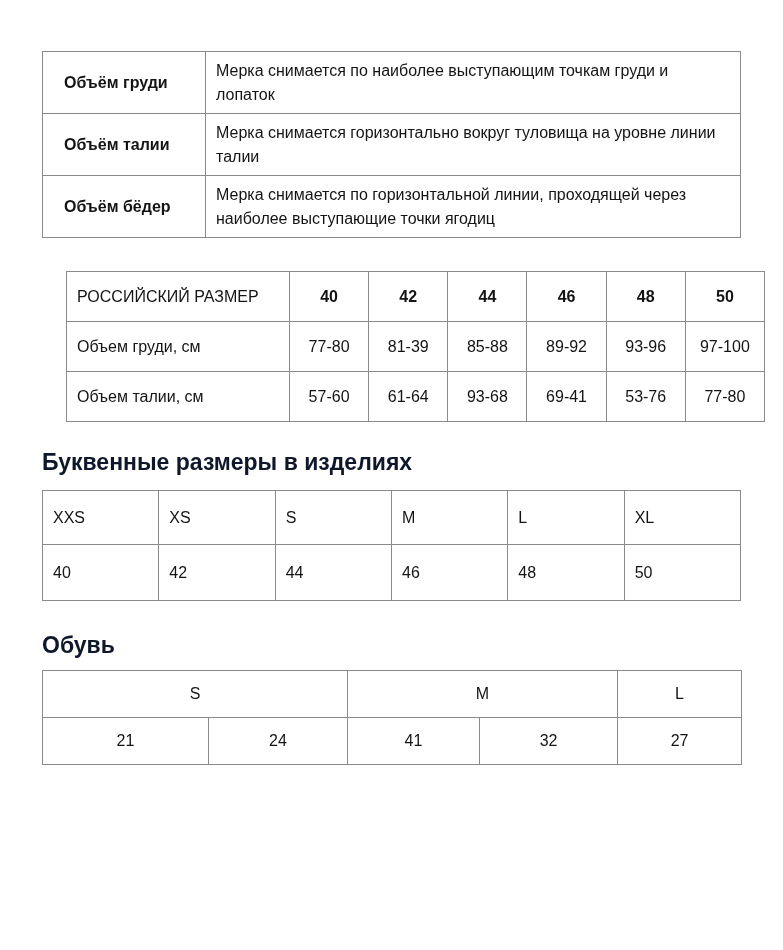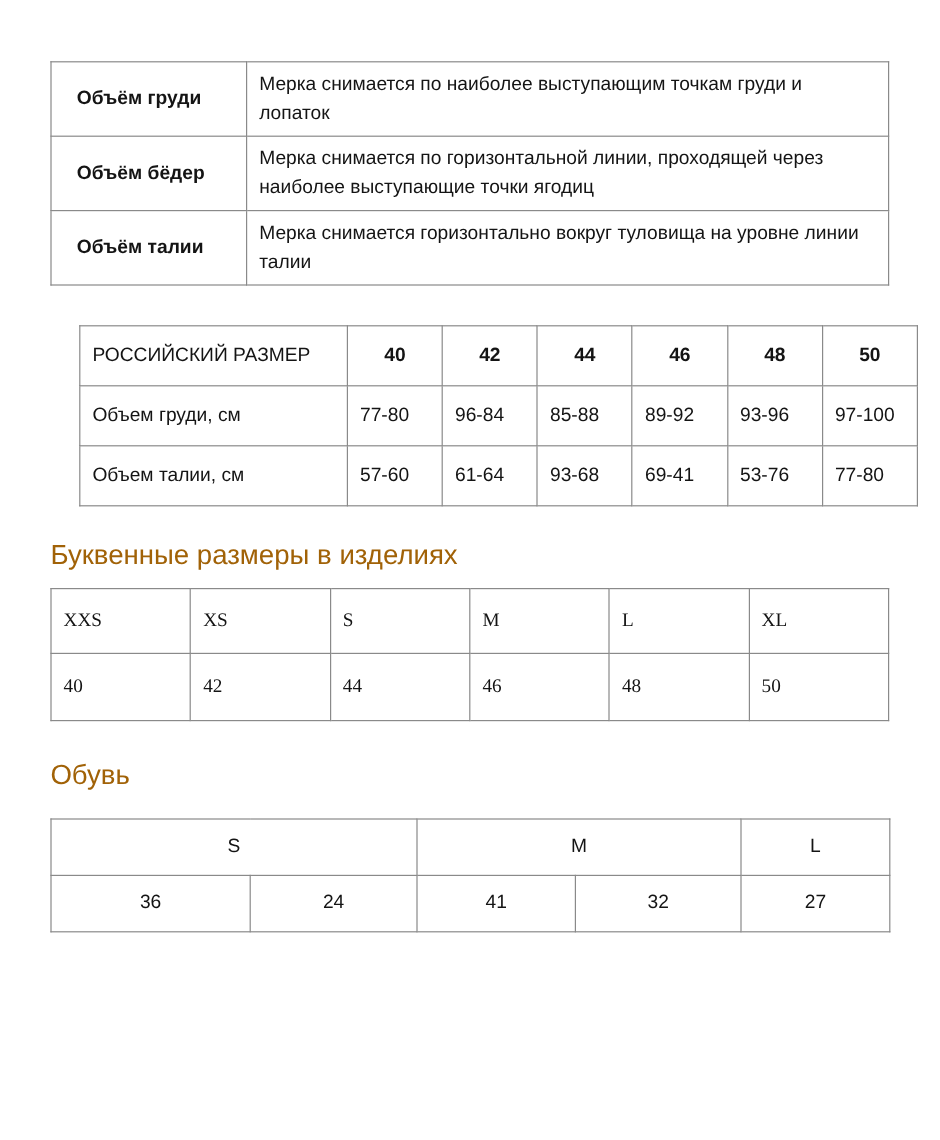--- a/index.html
+++ b/index.html
@@ -33,33 +33,33 @@
     overflow: hidden;
   }
   
   .t-measure td { height: 61px; }
   .t-measure .col-term { width: 163px; }
   .t-measure .term { font-weight: bold; padding-left: 21px; }
   
   .t-russian { margin-top: 33px; margin-left: 24px; }
   .t-russian td { height: 49px; }
   .t-russian .col-label { width: 223px; }
-  .t-russian .size-cell { }
+  .t-russian .size-cell { text-align: center; }
   .t-russian .size-hdr { text-align: center; font-weight: bold; }
   
   h2 {
     font-size: 23px;
-    font-weight: normal;
-    color: #a16207;
+    font-weight: bold;
+    color: #0f172a;
     letter-spacing: 0;
   }
   .h-letters { margin: 27px 0 14px 0; }
-  .h-shoes   { margin: 31px 0 23px 0; }
+  .h-shoes   { margin: 31px 0 11px 0; }
   
-  .t-letters td { height: 53px; font-family: Liberation Serif, serif; }
+  .t-letters td { height: 53px; }
   .t-letters .num-row td { height: 55px; }
   
   .t-shoes td { height: 46px; text-align: center; }
   .t-shoes .c1 { width: 166px; }
   .t-shoes .c2 { width: 139px; }
   .t-shoes .c3 { width: 132px; }
   .t-shoes .c4 { width: 138px; }
   .t-shoes .c5 { width: 124px; }
 </style>
 </head>
@@ -71,26 +71,26 @@
     <colgroup>
         <col class="col-term">
         <col>
       </colgroup>
     <tbody>
       <tr>
         <td class="term">Объём груди</td>
         <td class="desc">Мерка снимается по наиболее выступающим точкам груди и лопаток</td>
       </tr>
       <tr>
+        <td class="term">Объём талии</td>
+        <td class="desc">Мерка снимается горизонтально вокруг туловища на уровне линии талии</td>
+      </tr>
+      <tr>
         <td class="term">Объём бёдер</td>
         <td class="desc">Мерка снимается по горизонтальной линии, проходящей через наиболее выступающие точки ягодиц</td>
-      </tr>
-      <tr>
-        <td class="term">Объём талии</td>
-        <td class="desc">Мерка снимается горизонтально вокруг туловища на уровне линии талии</td>
       </tr>
     </tbody>
   </table>
 
   <table class="t-russian">
     <colgroup>
         <col class="col-label">
         <col>
         <col>
         <col>
@@ -104,21 +104,21 @@
         <td class="size-hdr">40</td>
         <td class="size-hdr">42</td>
         <td class="size-hdr">44</td>
         <td class="size-hdr">46</td>
         <td class="size-hdr">48</td>
         <td class="size-hdr">50</td>
       </tr>
       <tr>
         <td>Объем груди, см</td>
         <td class="size-cell">77-80</td>
-        <td class="size-cell">96-84</td>
+        <td class="size-cell">81-39</td>
         <td class="size-cell">85-88</td>
         <td class="size-cell">89-92</td>
         <td class="size-cell">93-96</td>
         <td class="size-cell">97-100</td>
       </tr>
       <tr>
         <td>Объем талии, см</td>
         <td class="size-cell">57-60</td>
         <td class="size-cell">61-64</td>
         <td class="size-cell">93-68</td>
@@ -162,21 +162,21 @@
         <col class="c4">
         <col class="c5">
       </colgroup>
     <tbody>
       <tr>
         <td colspan="2">S</td>
         <td colspan="2">M</td>
         <td>L</td>
       </tr>
       <tr>
-        <td>36</td>
+        <td>21</td>
         <td>24</td>
         <td>41</td>
         <td>32</td>
         <td>27</td>
       </tr>
     </tbody>
   </table>
 
 </div>
 

